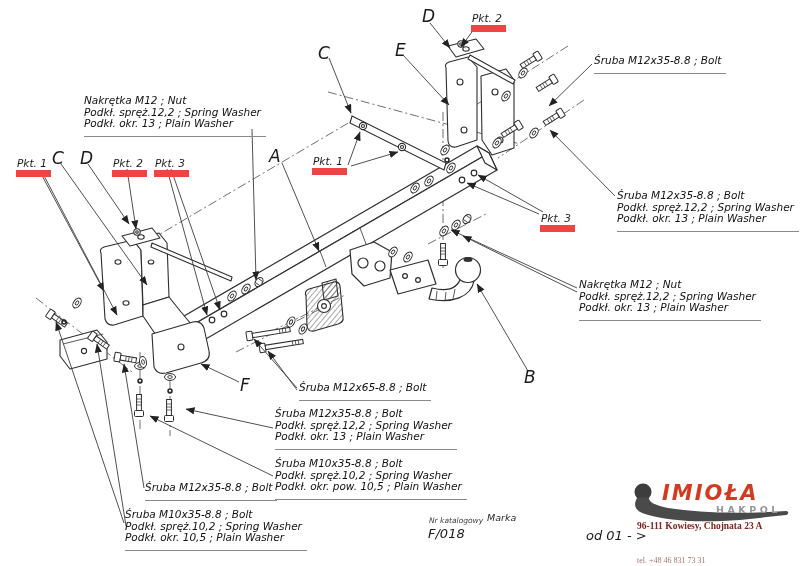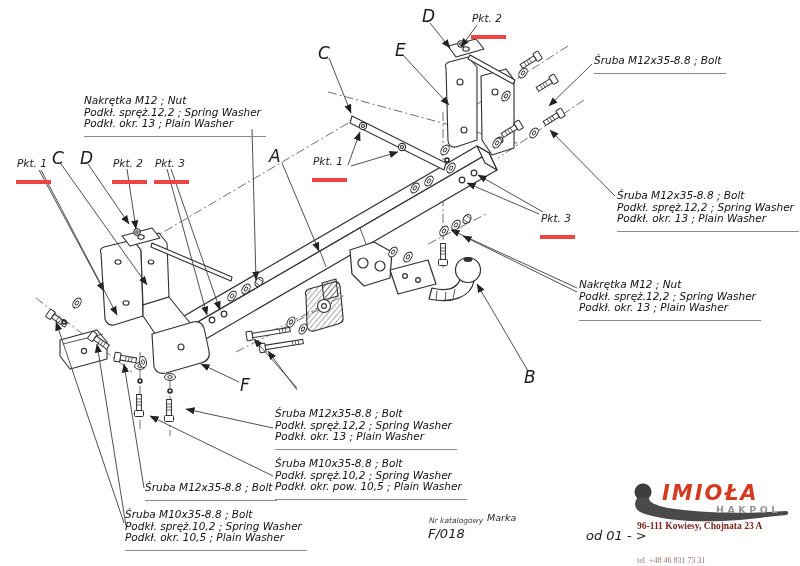--- a/index.html
+++ b/index.html
@@ -1,21 +1,21 @@
 <!DOCTYPE html>
 <html><head>
 <meta charset="utf-8">
 <style>
   html,body{margin:0;padding:0;background:#fff;}
   .canvas{position:relative;width:800px;height:566px;background:#ffffff;overflow:hidden;
           font-family:"DejaVu Sans",sans-serif;}
   svg{position:absolute;left:0;top:0;}
   .lbl{position:absolute;font:italic 17px "DejaVu Sans",sans-serif;color:#1b1b1b;white-space:nowrap;}
   .pkt{position:absolute;font:italic 10.5px "DejaVu Sans",sans-serif;color:#1b1b1b;
-       border-bottom:4px solid #ef4444;padding:0 4px 11px 1px;white-space:nowrap;}
+       border-bottom:7px solid #ef4444;padding:0 4px 1px 1px;white-space:nowrap;}
   .callout{position:absolute;font:italic 10.5px/11.6px "DejaVu Sans",sans-serif;color:#101010;
        border-bottom:1.4px solid #8a8a8a;padding:0 5px 6px 0;white-space:nowrap;}
   .callout span{display:block;}
   .tb-small{position:absolute;font:italic 7.5px "DejaVu Sans",sans-serif;color:#3a3a3a;white-space:nowrap;}
   .tb-med{position:absolute;font:italic 9.5px "DejaVu Sans",sans-serif;color:#2a2a2a;white-space:nowrap;}
   .tb-big{position:absolute;font:italic 13px "DejaVu Sans",sans-serif;color:#1b1b1b;white-space:nowrap;}
   .brand{position:absolute;font:italic bold 21px "DejaVu Sans",sans-serif;letter-spacing:2px;white-space:nowrap;}
   .brand-sub{position:absolute;font:bold 9.5px "DejaVu Sans",sans-serif;letter-spacing:3.5px;color:#969696;white-space:nowrap;text-align:right;}
   .addr{position:absolute;font:bold 9.5px "Liberation Serif",serif;white-space:nowrap;}
   .phone{position:absolute;font:8px "Liberation Serif",serif;color:#a1776e;white-space:nowrap;}
@@ -264,20 +264,23 @@
 <div class="callout" style="left:617px;top:190px">
   <span>Śruba M12x35-8.8 ;  Bolt</span>
   <span>Podkł. spręż.12,2 ; Spring Washer</span>
   <span>Podkł. okr. 13 ; Plain Washer</span>
 </div>
 <div class="callout" style="left:579px;top:279px">
   <span>Nakrętka  M12 ; Nut</span>
   <span>Podkł. spręż.12,2 ; Spring Washer</span>
   <span>Podkł. okr. 13 ; Plain Washer</span>
 </div>
+<div class="callout" style="left:299px;top:382px">
+  <span>Śruba M12x65-8.8 ;  Bolt</span>
+</div>
 <div class="callout" style="left:275px;top:408px">
   <span>Śruba M12x35-8.8 ;  Bolt</span>
   <span>Podkł. spręż.12,2 ; Spring Washer</span>
   <span>Podkł. okr. 13 ; Plain Washer</span>
 </div>
 <div class="callout" style="left:275px;top:458px">
   <span>Śruba M10x35-8.8 ;  Bolt</span>
   <span>Podkł. spręż.10,2 ; Spring Washer</span>
   <span>Podkł. okr. pow. 10,5 ; Plain Washer</span>
 </div>

